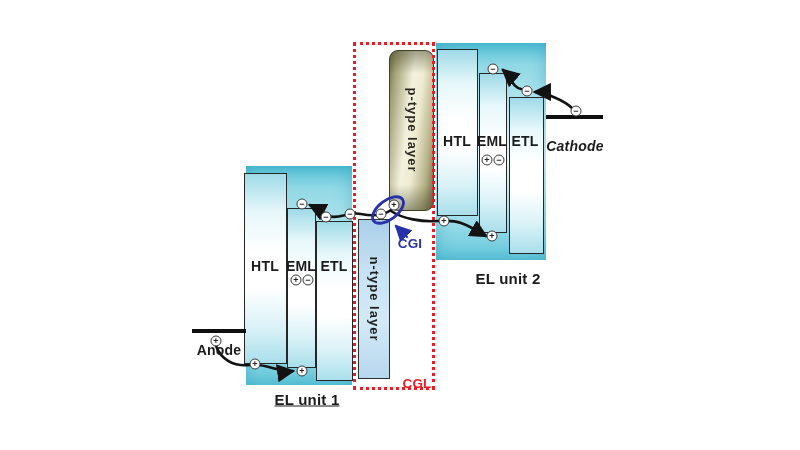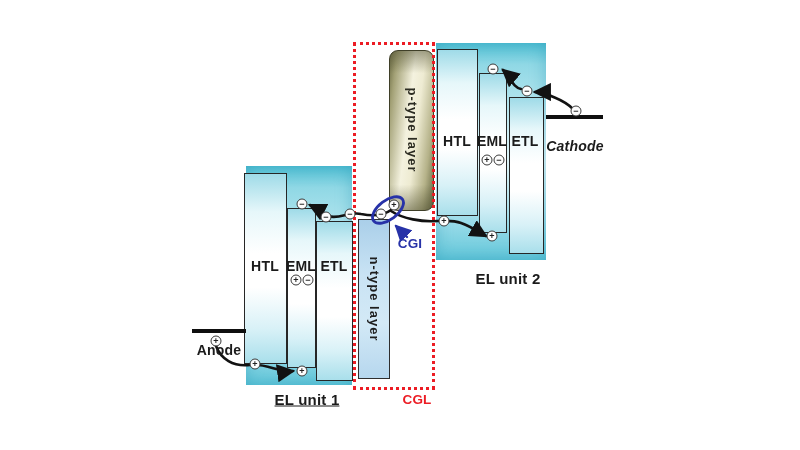--- a/index.html
+++ b/index.html
@@ -145,15 +145,15 @@
   <span class="vlbl" style="left:412px;top:130px;">p-type layer</span>
   <span class="vlbl" style="left:374px;top:299px;color:#1e1e1e;">n-type layer</span>
 
   <span class="lbl big" style="left:307px;top:399px;text-decoration:underline;">EL unit 1</span>
   <span class="lbl big" style="left:508px;top:270px;margin-top:8px;">EL unit 2</span>
 
   <span class="lbl" style="left:219px;top:322px;margin-top:28px;">Anode</span>
   <span class="lbl" style="left:575px;top:146px;font-style:italic;">Cathode</span>
 
   <span class="lbl blue" style="left:410px;top:243px;font-size:13.5px;">CGI</span>
-  <span class="lbl red" style="left:417px;top:383px;font-size:13.5px;margin-top:16px;">CGL</span>
+  <span class="lbl red" style="left:417px;top:383px;font-size:13.5px;">CGL</span>
 
 </div>
 
 </body></html>

